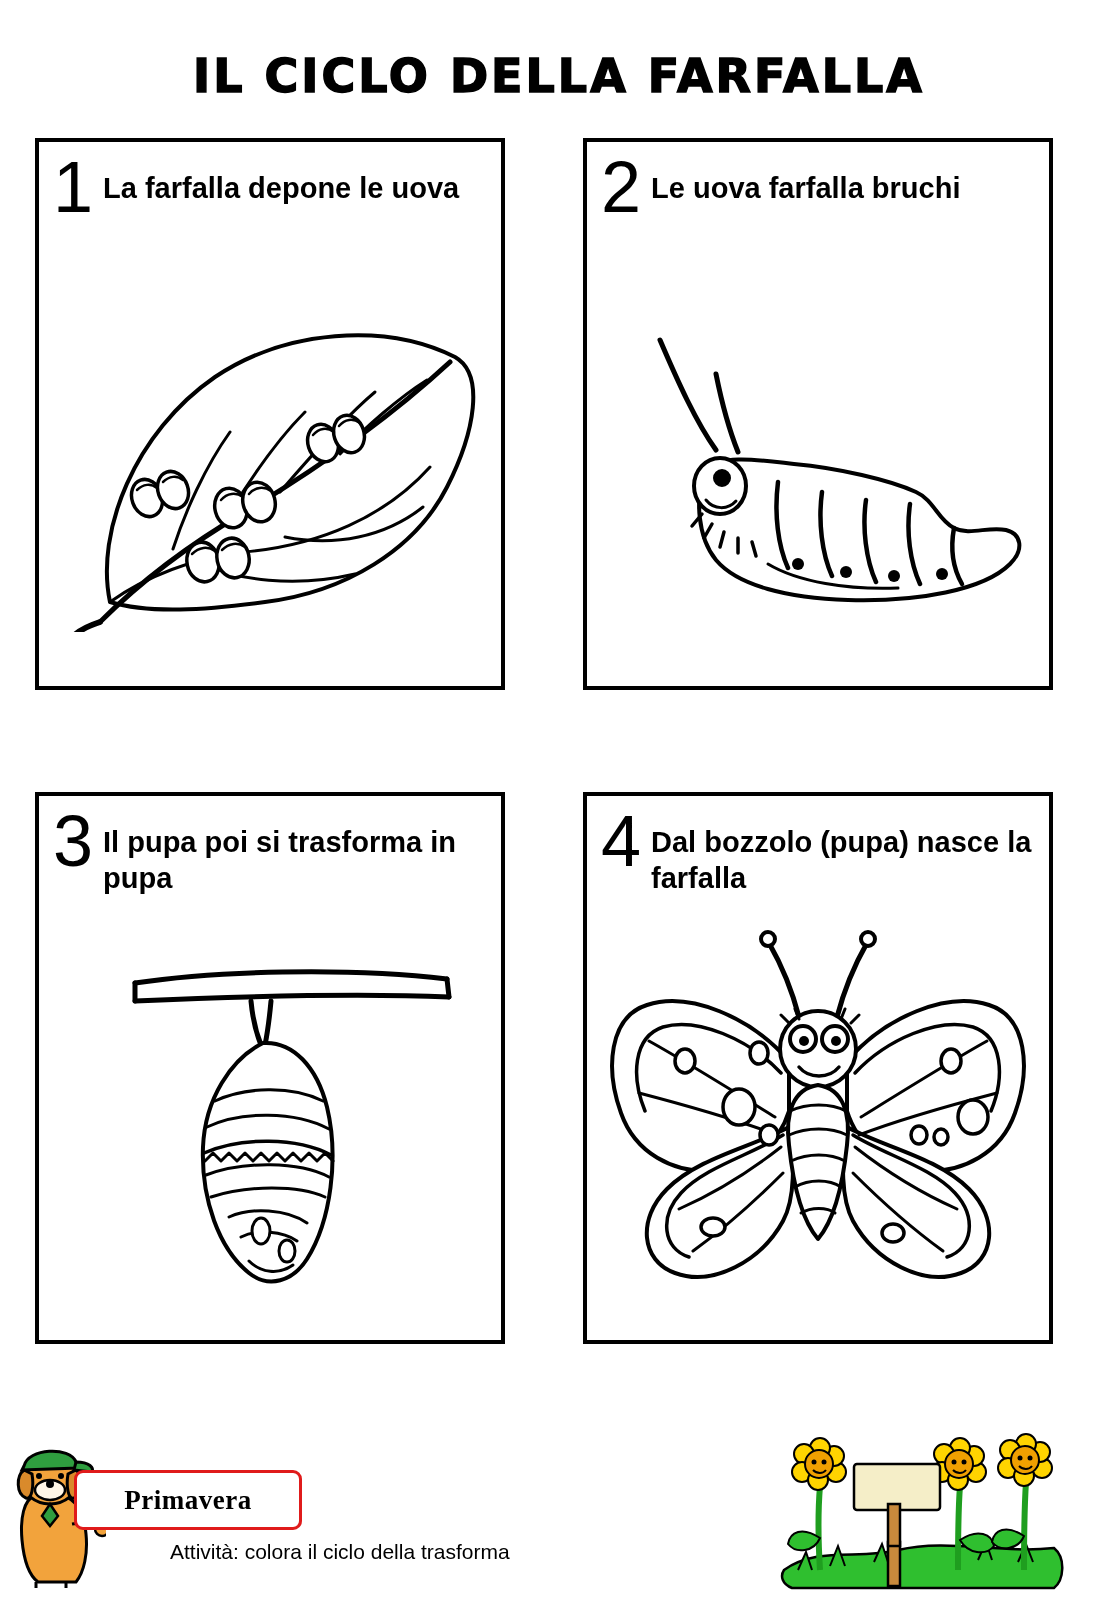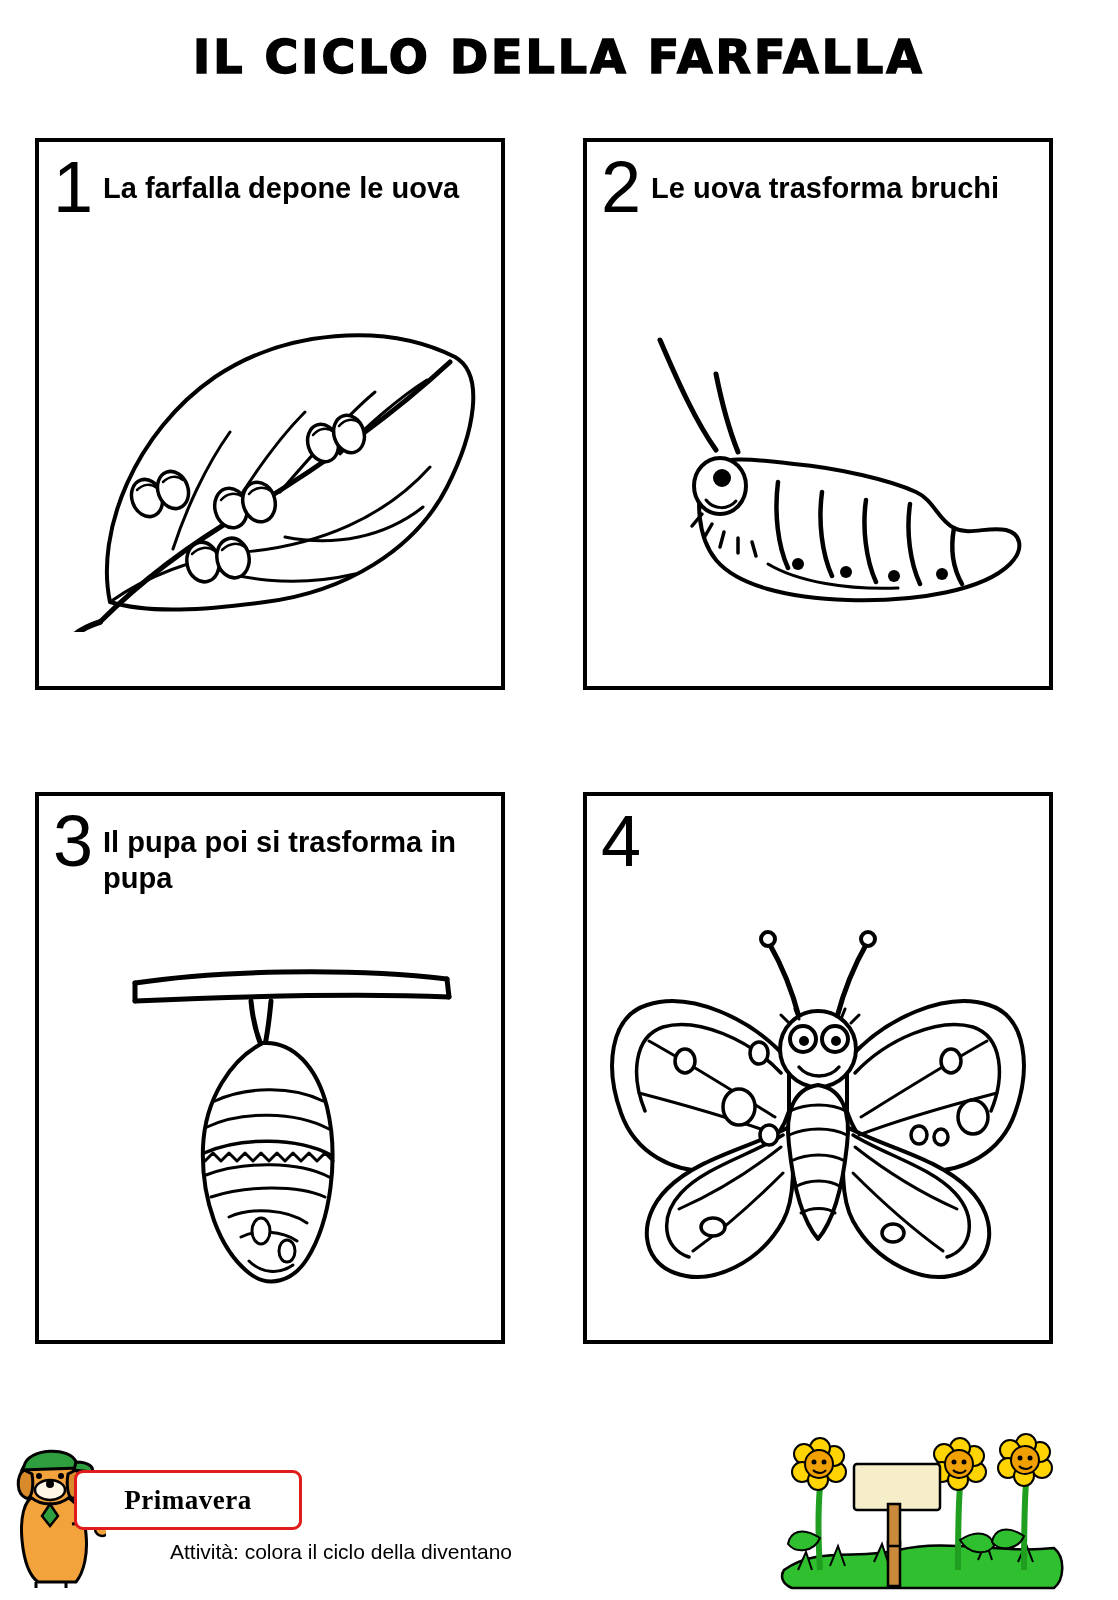--- a/index.html
+++ b/index.html
@@ -12,21 +12,21 @@
     height: 1600px;
     position: relative;
     font-family: "Liberation Sans", sans-serif;
     color: #000;
     overflow: hidden;
   }
 
   
   .page-title {
     position: absolute;
-    top: 30px;
+    top: 49px;
     left: 0;
     width: 1118px;
     text-align: center;
     font-family: "DejaVu Sans", sans-serif;
     font-weight: bold;
     font-size: 46px;
     letter-spacing: 3px;
     text-transform: uppercase;
     -webkit-text-stroke: 1.5px #000;
   }
@@ -173,21 +173,21 @@
           <path d="M137 252 C144 245 153 244 160 249" stroke-width="2.5" fill="none"></path>
           <path d="M167 248 C174 241 183 240 190 245" stroke-width="2.5" fill="none"></path>
         </g>
       </svg>
     </div>
   </div>
 
   <div class="panel">
     <div class="panel-head">
       <div class="panel-num">2</div>
-      <div class="panel-cap">Le uova trasforma bruchi</div>
+      <div class="panel-cap">Le uova farfalla bruchi</div>
     </div>
     <div class="panel-art">
       <svg width="440" height="330" viewBox="0 0 440 330" fill="none" stroke="#000" stroke-width="4" stroke-linejoin="round" stroke-linecap="round">
 
         <path d="M62 38 C80 80 98 120 118 148" stroke-width="5" fill="none"></path>
         <path d="M118 72 C124 102 132 130 140 150" stroke-width="5" fill="none"></path>
 
         <path d="M108 168 C96 196 100 236 118 258 C140 284 190 296 250 298 C320 300 386 288 412 262 C426 248 424 232 408 228 C390 224 372 234 356 226 C340 218 336 198 318 190 C292 178 240 166 196 162 C160 158 124 152 108 168 Z" fill="#fff"></path>
 
         <ellipse cx="122" cy="184" rx="26" ry="28" fill="#fff"></ellipse>
@@ -242,20 +242,21 @@
         <ellipse cx="206" cy="300" rx="9" ry="13" stroke-width="3" fill="#fff"></ellipse>
         <ellipse cx="232" cy="320" rx="8" ry="11" stroke-width="3" fill="#fff"></ellipse>
         <path d="M194 330 C206 342 224 344 238 334" stroke-width="3" fill="none"></path>
       </svg>
     </div>
   </div>
 
   <div class="panel">
     <div class="panel-head">
       <div class="panel-num">4</div>
+      <div class="panel-cap">Dal bozzolo (pupa) nasce la farfalla</div>
     </div>
     <div class="panel-art">
       <svg width="450" height="400" viewBox="0 0 450 400" fill="none" stroke="#000" stroke-width="4" stroke-linejoin="round" stroke-linecap="round">
 
         <path d="M206 96 C196 58 184 36 176 22" stroke-width="5" fill="none"></path>
         <path d="M244 96 C254 58 266 36 274 22" stroke-width="5" fill="none"></path>
         <circle cx="175" cy="18" r="7" fill="#fff" stroke-width="4"></circle>
         <circle cx="275" cy="18" r="7" fill="#fff" stroke-width="4"></circle>
 
         <path d="M196 140 C158 96 96 70 54 84 C16 96 12 148 28 192 C42 232 80 252 120 250 C158 248 186 222 196 190 Z" fill="#fff"></path>
@@ -337,21 +338,21 @@
       <circle cx="92" cy="91" r="7" fill="#f2a33c" stroke="#000" stroke-width="2.5"></circle>
 
       <path d="M26 144 L26 150 M56 144 L56 150" stroke="#000" stroke-width="3"></path>
     </svg>
   </div>
 
   <div class="season-badge">
     <span>Primavera</span>
   </div>
 
-  <div class="activity-text">Attività: colora il ciclo della diventano</div>
+  <div class="activity-text">Attività: colora il ciclo della trasforma</div>
 
   <div class="garden">
     <svg width="290" height="180" viewBox="0 0 290 180">
 
       <path d="M6 150 C40 126 80 140 120 130 C170 118 220 134 276 128 C288 138 286 160 276 168 L14 168 C4 164 2 156 6 150 Z" fill="#2fbf2f" stroke="#000" stroke-width="2.5"></path>
       <path d="M20 150 l8 -18 l6 18 M52 146 l8 -20 l7 20 M96 142 l8 -18 l6 18 M200 140 l8 -18 l6 18 M240 142 l8 -18 l7 18" fill="#2fbf2f" stroke="#000" stroke-width="2"></path>
 
       <path d="M42 150 C40 118 40 90 42 66" stroke="#1f9e1f" stroke-width="6" fill="none"></path>
       <path d="M180 150 C180 118 180 92 182 66" stroke="#1f9e1f" stroke-width="6" fill="none"></path>
       <path d="M246 150 C246 118 246 92 248 62" stroke="#1f9e1f" stroke-width="6" fill="none"></path>

